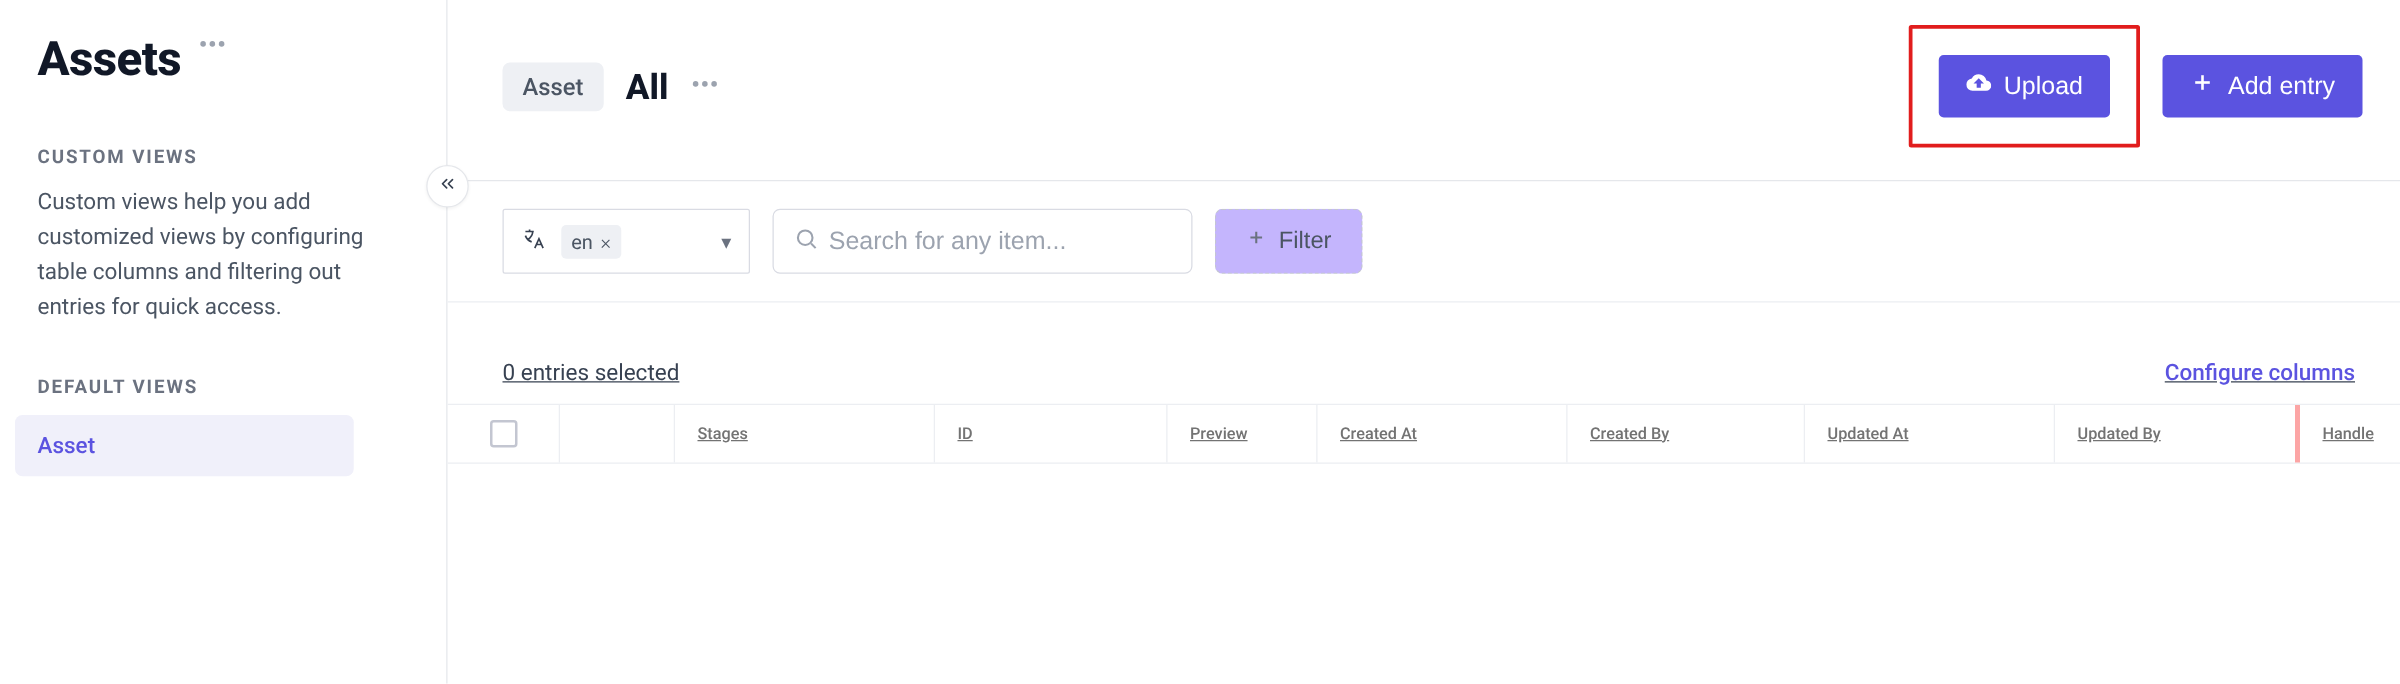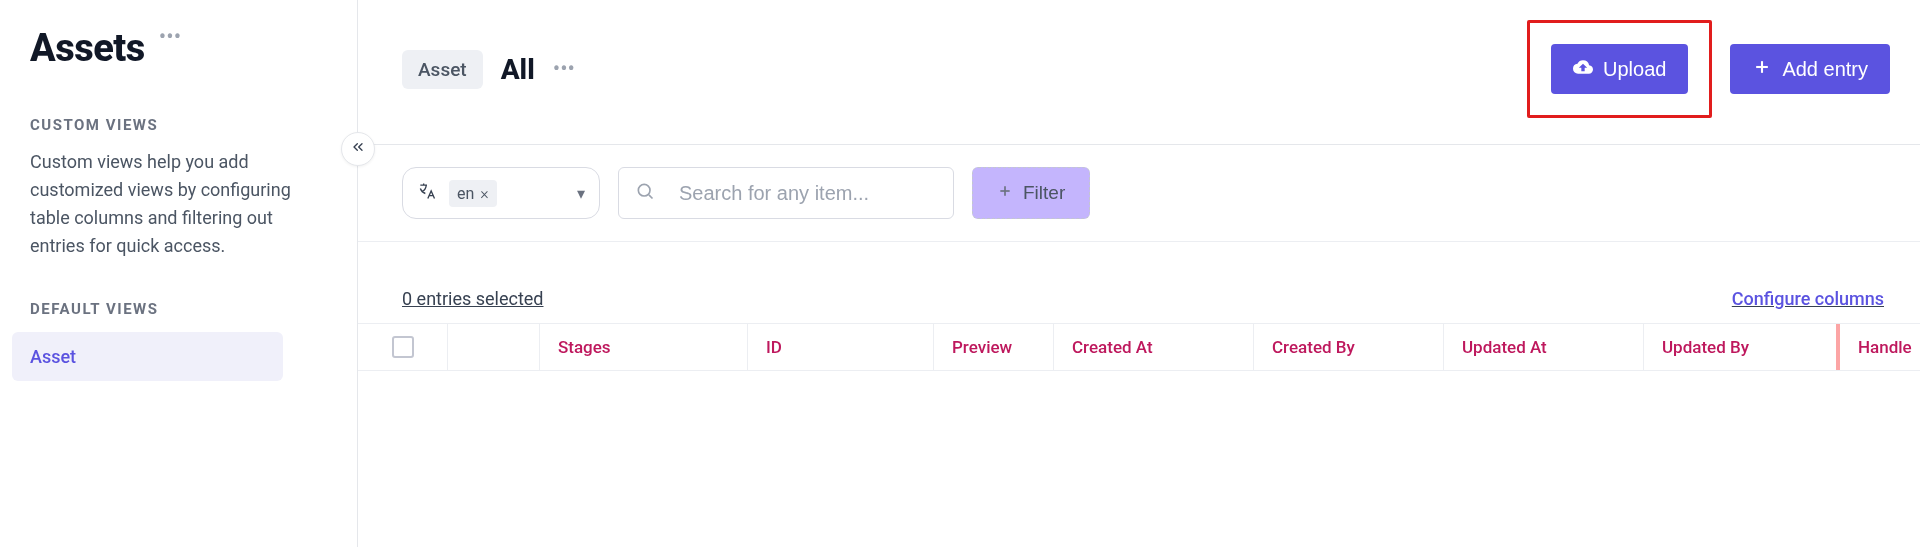--- a/index.html
+++ b/index.html
@@ -109,21 +109,21 @@
       align-items: center;
       gap: 18px;
       padding: 22px 30px 22px 44px;
       border-bottom: 1px solid #eceef2;
     }
     .lang-control {
       display: flex;
       align-items: center;
       gap: 12px;
       border: 1px solid #d9dbe3;
-      border-radius: 14px;
+      border-radius: 2px;
       padding: 0 14px;
       height: 52px;
       cursor: pointer;
       width: 198px;
       justify-content: space-between;
     }
     .lang-left { display: flex; align-items: center; gap: 12px; }
     .lang-chip {
       display: inline-flex;
       align-items: center;
@@ -132,21 +132,21 @@
       border-radius: 4px;
       padding: 4px 8px;
       font-size: 16px;
       color: #4b5563;
     }
     .lang-chip .x { cursor: pointer; font-weight: 300; color: #4b5563; }
     .lang-control .chev { color: #6b7280; }
     .search-wrap {
       display: flex;
       align-items: center;
-      gap: 24px;
+      gap: 8px;
       border: 1px solid #d9dbe3;
       border-radius: 6px;
       padding: 0 16px;
       height: 52px;
       width: 336px;
     }
     .search-wrap svg { width: 20px; height: 20px; stroke: #9ca3af; fill: none; stroke-width: 2; }
     .search-wrap input {
       border: none;
       outline: none;
@@ -187,27 +187,28 @@
       margin-top: 32px;
     }
     .table-head {
       display: flex;
       align-items: center;
       border-top: 1px solid #eceef2;
       border-bottom: 1px solid #eceef2;
       height: 48px;
     }
     .th {
-      font-size: 17px;
-      color: #be185d;
+      font-size: 13px;
+      color: #737373;
       font-weight: 500;
       padding: 0 18px;
       display: flex;
       align-items: center;
       height: 100%;
+      text-decoration: underline;
     }
     .th.cb-col { width: 90px; justify-content: center; border-right: 1px solid #eceef2; }
     .th.icon-col { width: 92px; border-right: 1px solid #eceef2; }
     .th.stages-col { width: 208px; border-right: 1px solid #eceef2; }
     .th.preview-col { width: 120px; border-right: 1px solid #eceef2; }
     .th.id-col { width: 186px; border-right: 1px solid #eceef2; }
     .th.created-at-col { width: 200px; border-right: 1px solid #eceef2; }
     .th.created-by-col { width: 190px; border-right: 1px solid #eceef2; }
     .th.updated-at-col { width: 200px; border-right: 1px solid #eceef2; }
     .th.updated-by-col { width: 196px; border-right: 4px solid #fca5a5; }

